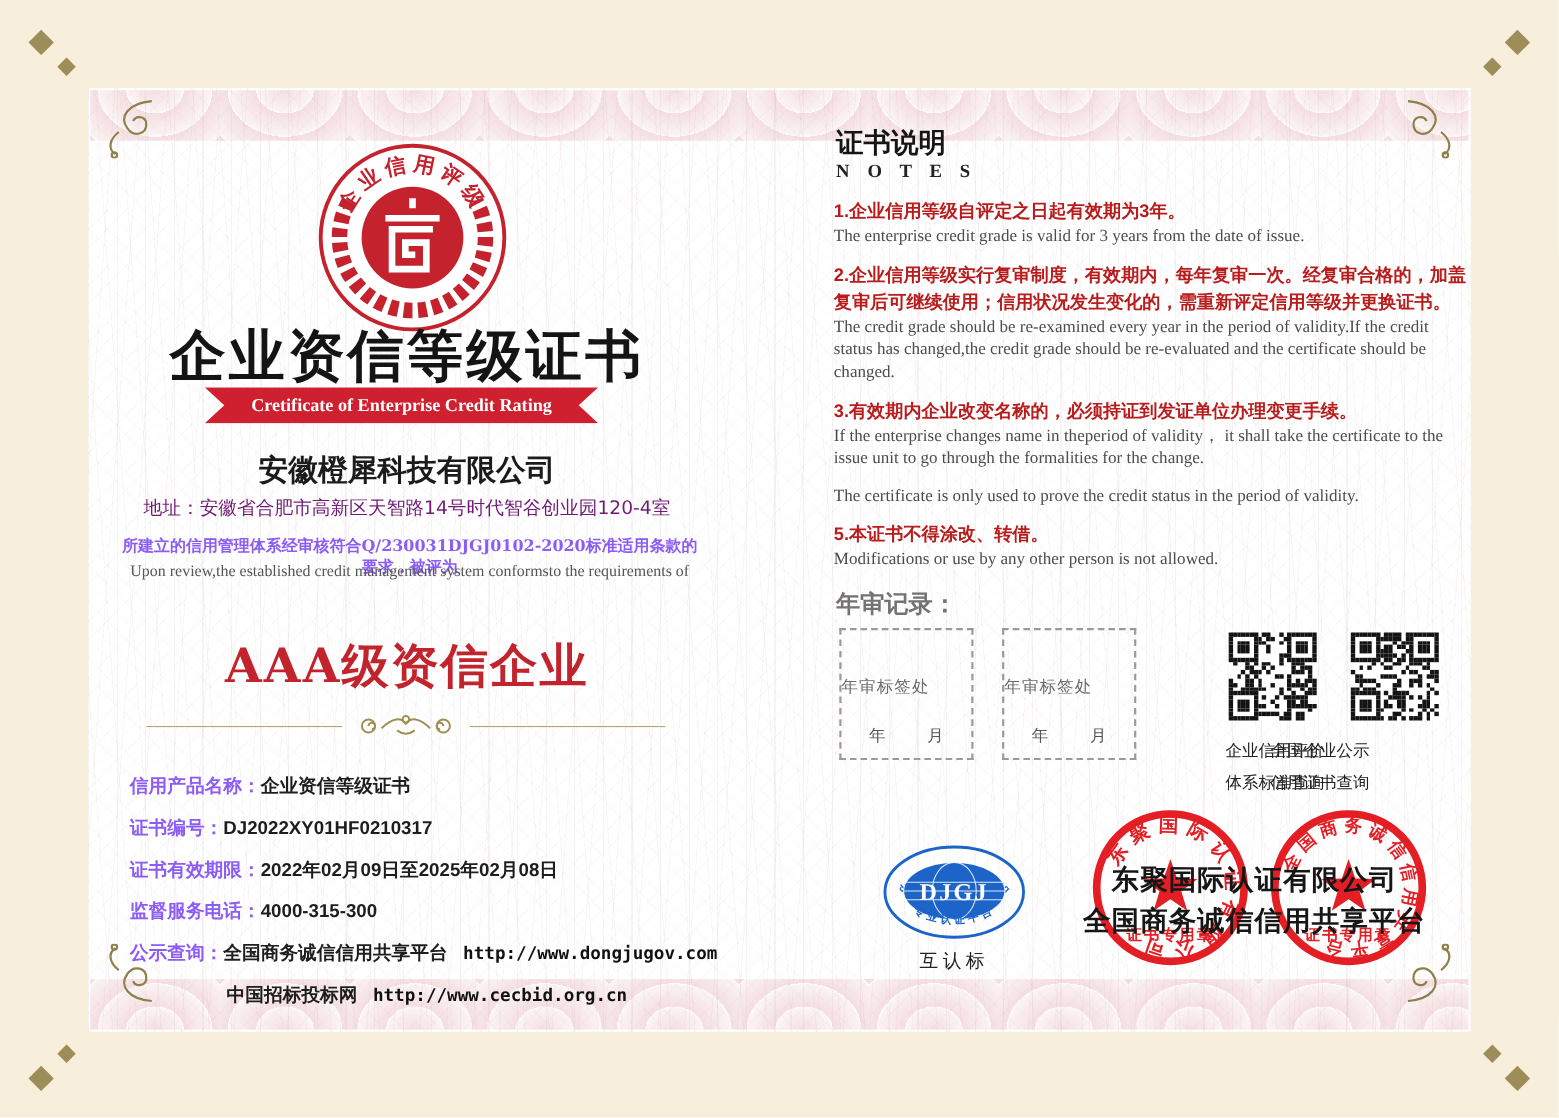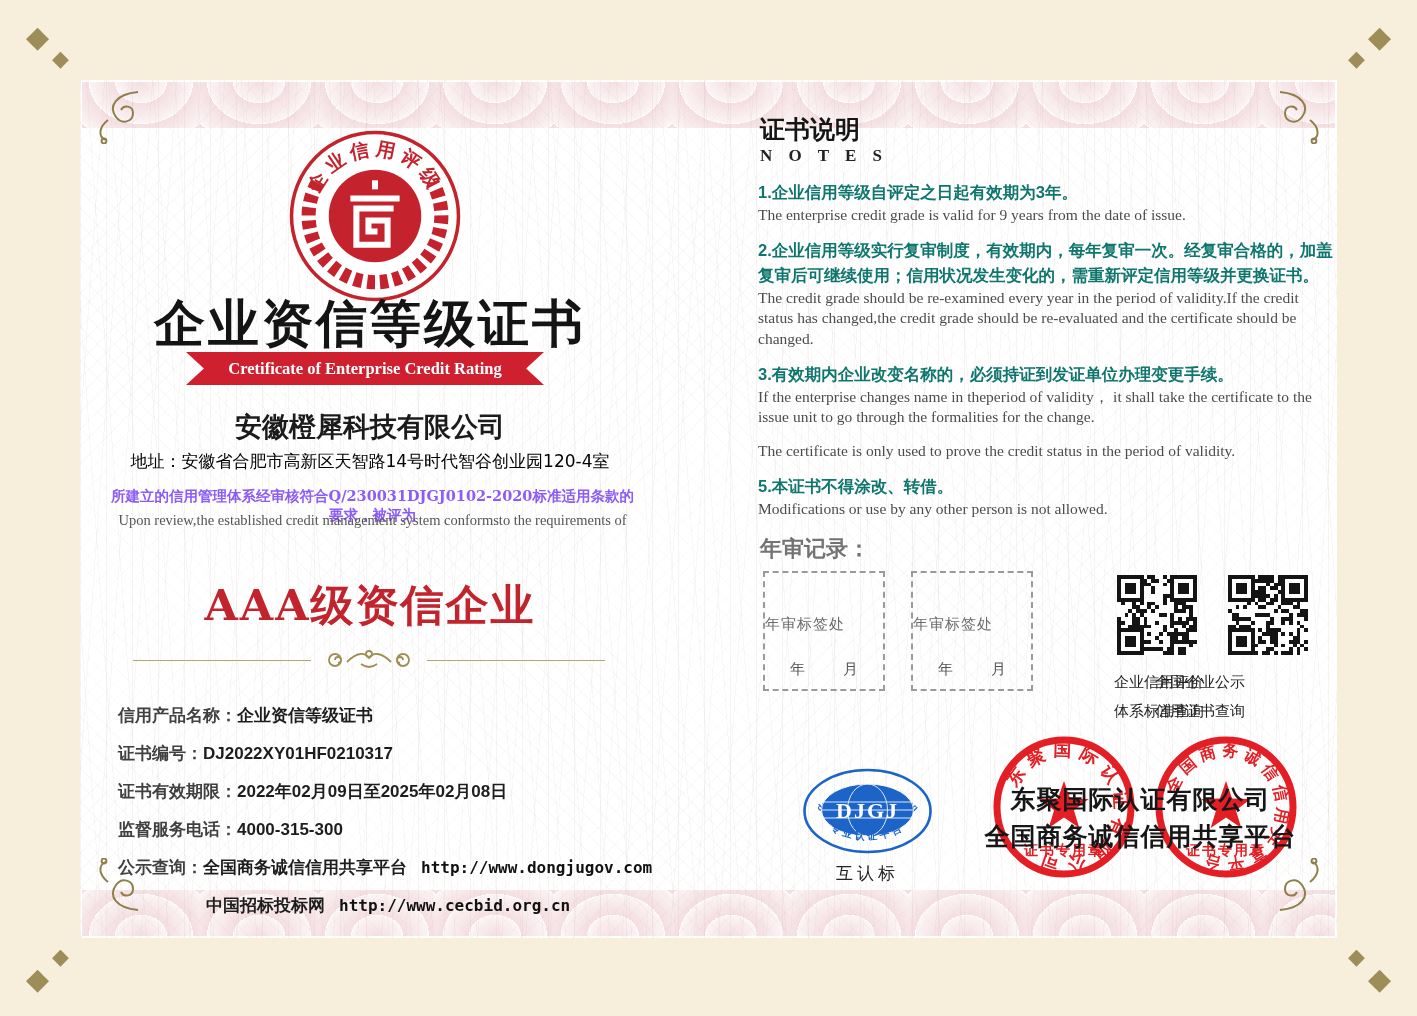--- a/index.html
+++ b/index.html
@@ -45,39 +45,39 @@
 
   
   .logo-wrap{left:287px;top:128px;width:176px;height:176px;}
   .cert-title{left:100px;top:290px;width:540px;text-align:center;font-size:51px;font-weight:bold;
     font-family:"DejaVu Serif","Liberation Serif",serif;color:#141414;letter-spacing:3px;}
   .ribbon{left:186px;top:352px;width:358px;height:33px;background:#cf2030;
     clip-path:polygon(0 0,100% 0,95% 50%,100% 100%,0 100%,5% 50%);}
   .ribbon span{display:block;text-align:center;line-height:33px;color:#fff;font-size:16.5px;
     font-weight:bold;font-family:"Liberation Serif",serif;}
   .company{left:110px;top:409px;width:520px;text-align:center;font-size:27px;font-weight:bold;color:#1b1b1b;}
-  .address{left:100px;top:450px;width:540px;text-align:center;font-size:17px;color:#000000;}
+  .address{left:100px;top:450px;width:540px;text-align:center;font-size:17px;color:#701a75;}
   .stmt-zh{left:105px;top:487px;width:535px;text-align:center;font-size:14.5px;font-weight:bold;color:#8b5cf6;}
   .stmt-en{left:105px;top:510px;width:535px;text-align:center;font-size:14.5px;color:#555;line-height:1.48;}
   .grade{left:100px;top:577px;width:540px;text-align:center;font-size:43px;font-weight:bold;color:#c2242e;letter-spacing:2px;}
   .divider{left:133px;top:645px;width:472px;height:30px;display:flex;align-items:center;}
   .divider .line{flex:1;height:1px;background:#b5a670;}
   .fields{left:118px;top:696px;width:540px;}
   .frow{height:38px;line-height:38px;white-space:nowrap;}
-  .frow .lab{font-size:17px;font-weight:bold;color:#404040;font-family:"DejaVu Serif",serif;}
+  .frow .lab{font-size:17px;font-weight:bold;color:#8b5cf6;font-family:"DejaVu Serif",serif;}
   .frow .val{font-size:17px;font-weight:bold;color:#1d1d1d;}
   .frow .link{font-size:16px;font-weight:bold;color:#111;margin-left:14px;font-family:"DejaVu Sans Mono","Liberation Mono",monospace;}
   .frow.indent{padding-left:88px;}
 
   
   .notes-zh-title{left:760px;top:113px;font-size:25px;font-weight:bold;color:#151515;}
   .notes-en-title{left:760px;top:146px;font-size:17px;letter-spacing:6px;color:#222;font-family:"Liberation Serif",serif;font-weight:bold;}
   .notes{left:758px;top:180px;width:578px;}
   .note{margin-bottom:13px;}
-  .note .zh{font-size:16.5px;font-weight:bold;color:#0f766e;line-height:1.5;}
+  .note .zh{font-size:16.5px;font-weight:bold;color:#b91c1c;line-height:1.5;}
   .note .en{font-size:15.5px;color:#4c4c4c;line-height:1.32;font-family:"Liberation Serif",serif;}
   .annual-title{left:760px;top:534px;font-size:22px;font-weight:bold;color:#737373;}
   .stamp-box{top:571px;width:122px;height:120px;border:2px dashed #9a9a9a;box-sizing:border-box;}
   .stamp-box .ph{margin-top:42px;text-align:left;font-size:15px;color:#6a6a6a;font-family:"DejaVu Serif",serif;letter-spacing:1px;}
   .stamp-box .dt{position:absolute;bottom:10px;left:0;right:0;display:flex;justify-content:center;gap:38px;
     font-size:15px;color:#555;font-family:"DejaVu Serif",serif;}
   .qr{top:575px;width:80px;height:80px;display:grid;grid-template-columns:repeat(21,1fr);grid-template-rows:repeat(21,1fr);background:#fff;}
   .qr i{display:block;}
   .qr i.d{background:#141414;}
   .qr-cap{top:668px;width:130px;font-size:15px;color:#222;font-family:"DejaVu Serif",serif;line-height:1.9;}
@@ -210,21 +210,21 @@
     <span class="val kai">中国招标投标网</span><span class="link">http://www.cecbid.org.cn</span>
   </div>
 </div>
 
 <div class="abs notes-zh-title">证书说明</div>
 <div class="abs notes-en-title">N O T E S</div>
 
 <div class="abs notes">
   <div class="note">
     <div class="zh">1.企业信用等级自评定之日起有效期为3年。</div>
-    <div class="en">The enterprise credit grade is valid for 9 years from the date of issue.</div>
+    <div class="en">The enterprise credit grade is valid for 3 years from the date of issue.</div>
   </div>
   <div class="note">
     <div class="zh">2.企业信用等级实行复审制度，有效期内，每年复审一次。经复审合格的，加盖复审后可继续使用；信用状况发生变化的，需重新评定信用等级并更换证书。</div>
     <div class="en">The credit grade should be re-examined every year in the period of validity.If the credit status has changed,the credit grade should be re-evaluated and the certificate should be  changed.</div>
   </div>
   <div class="note">
     <div class="zh">3.有效期内企业改变名称的，必须持证到发证单位办理变更手续。</div>
     <div class="en">If the enterprise changes name in theperiod of validity， it shall take the certificate to the issue unit to go through the formalities for the change.</div>
   </div>
   <div class="note">

